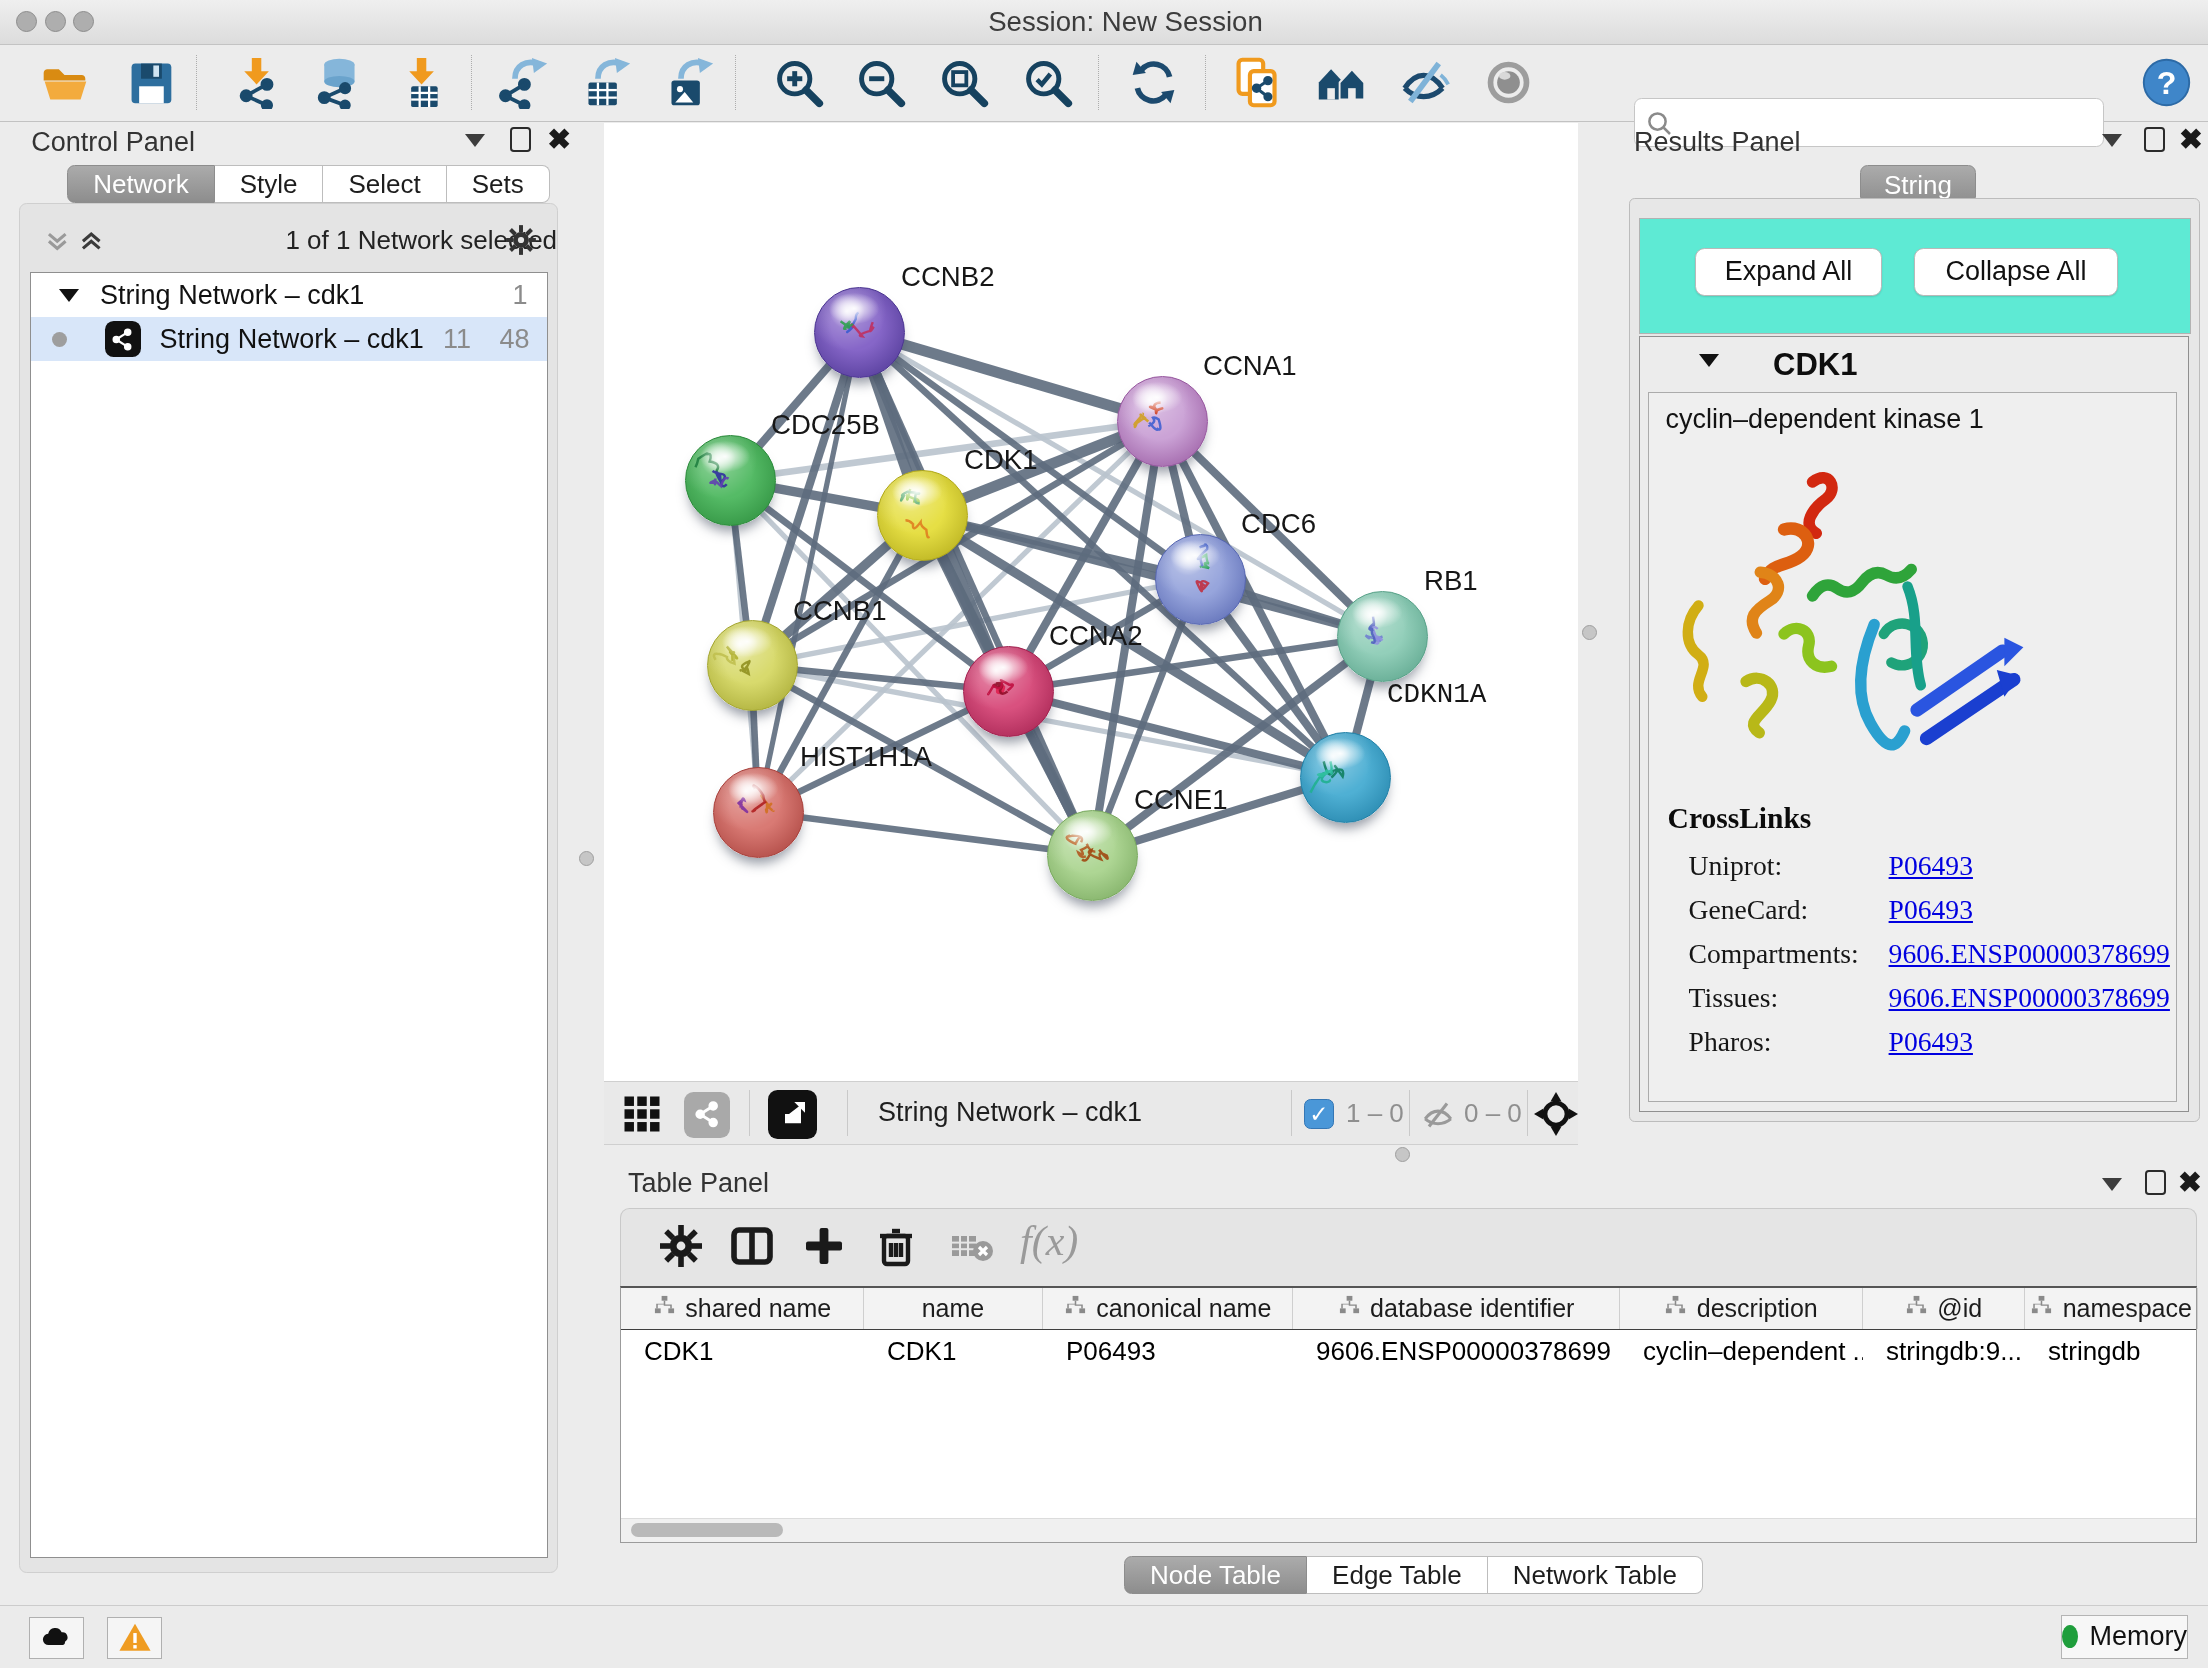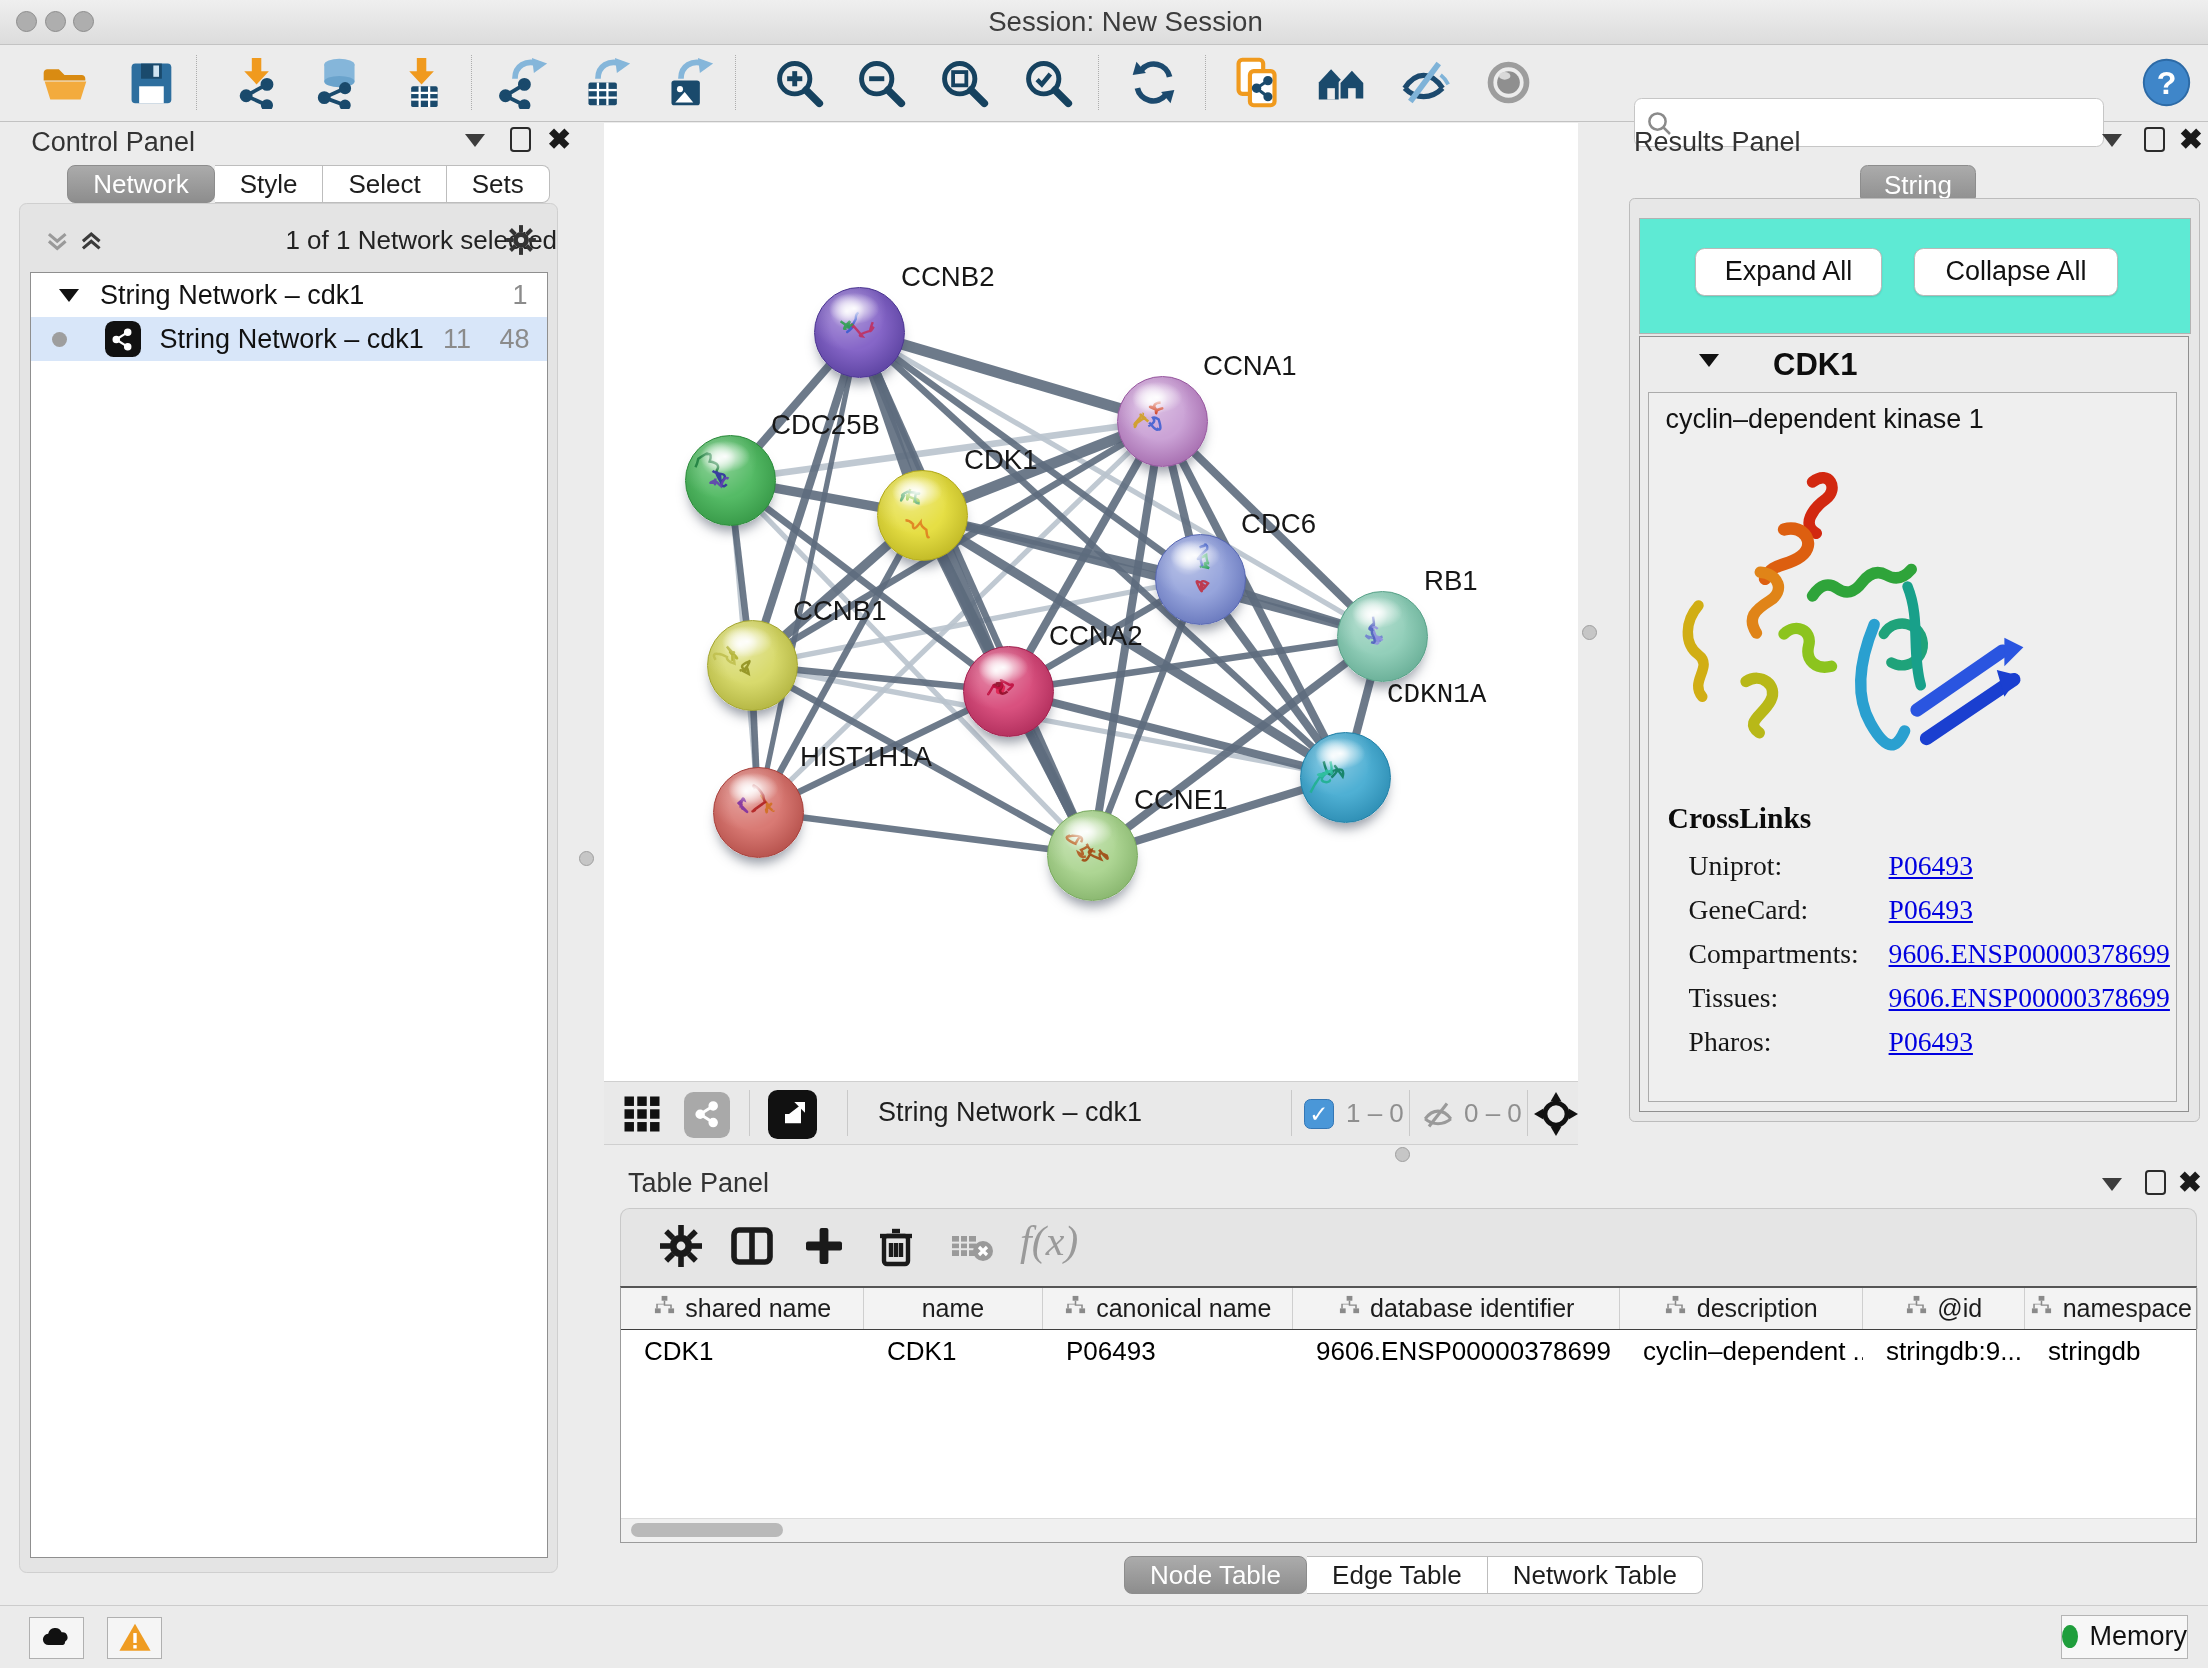--- a/index.html
+++ b/index.html
@@ -26,21 +26,21 @@
   
   .panel-title{position:absolute;font-size:27px;color:#333;}
   .wc-collapse{position:absolute;width:0;height:0;border-left:10.5px solid transparent;
     border-right:10.5px solid transparent;border-top:13.3px solid #3d3d3d;}
   .wc-float{position:absolute;width:21px;height:25px;border:2.9px solid #2b2b2b;border-radius:3.8px;box-sizing:border-box;}
   .wc-close{position:absolute;font-size:28.5px;font-weight:bold;color:#1a1a1a;line-height:28.5px;}
   .tab{height:36px;line-height:36px;padding:0 25px;font-size:26px;background:#fff;color:#1d1d1d;
     border:1px solid #bdbdbd;border-left-width:0;text-align:center;}
   .tab:first-child{border-left-width:1px;border-radius:7.6px 0 0 7.6px;}
   .tab:last-child{border-radius:0 7.6px 7.6px 0;}
-  .tab.sel{background:linear-gradient(#ababab,#8d8d8d);color:#fff;border-color:#8d8d8d;border-radius:8px;}
+  .tab.sel{background:linear-gradient(#ababab,#8d8d8d);color:#fff;border-color:#8d8d8d;}
   
   #control-panel{position:absolute;left:14.3px;top:123px;width:549px;height:1458px;}
   #cp-tabs{position:absolute;left:53px;top:42px;display:flex;}
   #cp-body{position:absolute;left:4.8px;top:80px;width:539px;height:1370px;background:#e4e4e4;
     border:1px solid #cfcfcf;border-radius:7.6px;box-sizing:border-box;}
   #cp-ctlrow{position:absolute;left:0;right:0;top:17px;height:40px;}
   #cp-status{position:absolute;left:0;right:0;text-align:right;font-size:26px;color:#222;top:3.8px;}
   #cp-list{position:absolute;left:9.5px;top:68px;width:518px;height:1286px;background:#fff;
     border:1px solid #8f8f8f;box-sizing:border-box;}
   .tree-row{display:flex;align-items:center;height:44px;font-size:27px;color:#111;}

